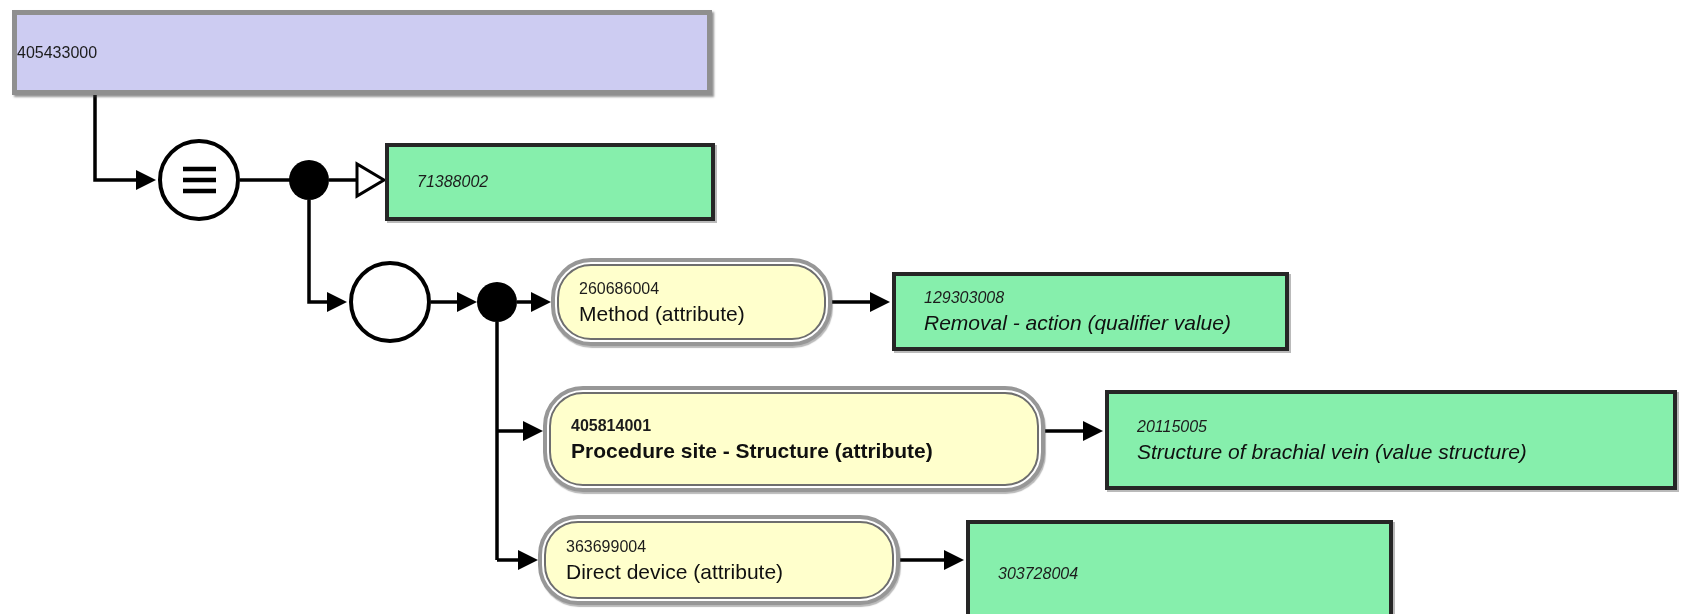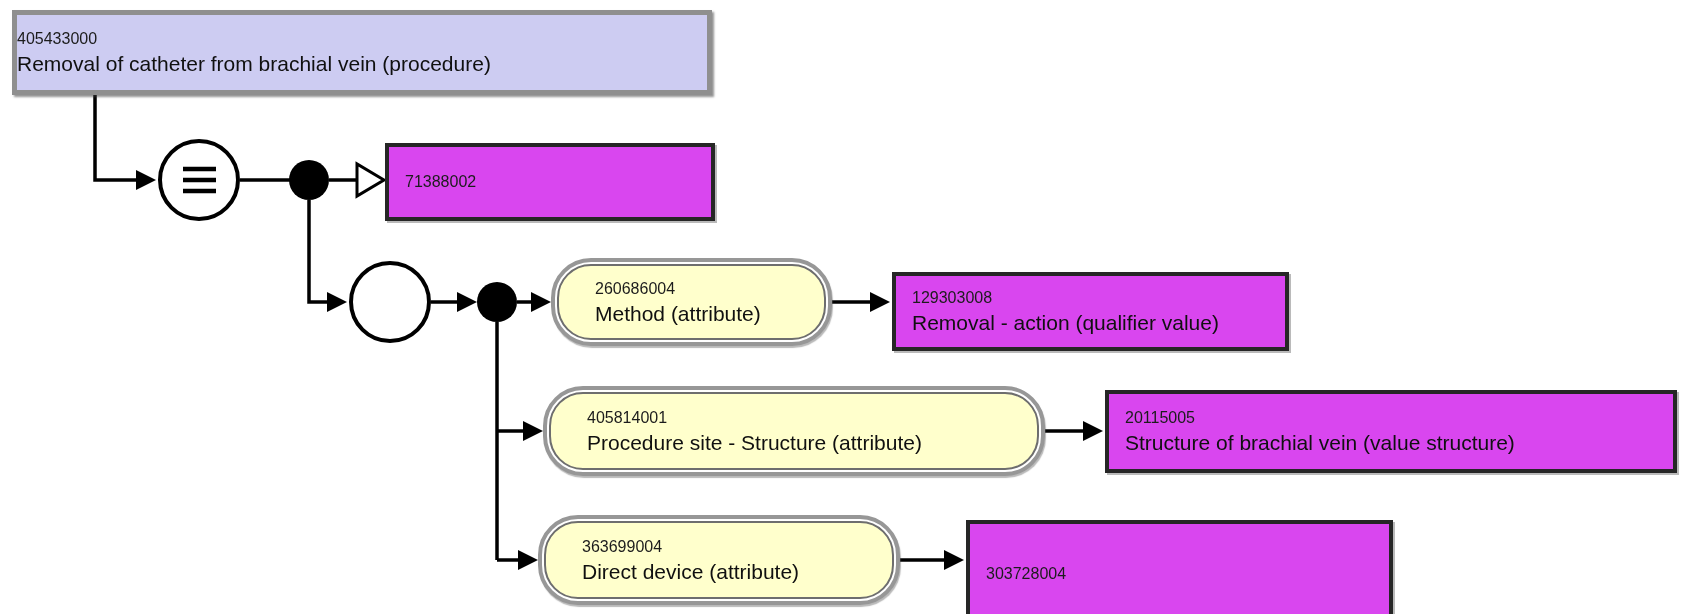--- a/index.html
+++ b/index.html
@@ -27,45 +27,46 @@
   }
   .sctid { font-size: 16px; line-height: 22px; color: #1c1c1c; }
   .term  { font-size: 21px; line-height: 27px; color: #101010; }
 
   .focus-node {
     background: #cdccf2;
     border: 5px solid #8f8f8f;
     box-shadow: 2px 2px 2px rgba(60,60,60,0.55);
   }
   .concept-node {
-    background: #d946ef;
+    background: #86efac;
     border: 4px solid #262626;
     box-shadow: 2px 2px 0 rgba(130,130,130,0.55);
-    padding-left: 16px;
+    padding-left: 28px;
+    font-style: italic;
   }
   .attr-outer {
     position: absolute;
     box-sizing: border-box;
     background: #ffffff;
     border: 4px solid #979797;
     border-radius: 40px;
     box-shadow: 1px 2px 1px rgba(100,100,100,0.45);
     padding: 2px;
   }
   .attr-inner {
     box-sizing: border-box;
     width: 100%;
     height: 100%;
     background: #ffffcc;
     border: 2px solid #6e6e6e;
     border-radius: 34px;
     display: flex;
     flex-direction: column;
     justify-content: center;
-    padding-left: 36px;
+    padding-left: 20px;
   }
 </style>
 </head>
 <body>
 
 <div class="canvas">
 
   <svg class="edges" viewBox="0 0 1688 614" xmlns="http://www.w3.org/2000/svg">
     <g stroke="#000000" stroke-width="3.5" fill="none">
 
@@ -119,47 +120,46 @@
 
     <polygon points="384,180 357,164 357,196" fill="#ffffff" stroke="#000000" stroke-width="3"></polygon>
 
     <circle cx="390" cy="302" r="39" fill="#ffffff" stroke="#000000" stroke-width="4"></circle>
 
     <circle cx="497" cy="302" r="20" fill="#000000"></circle>
   </svg>
 
   <div class="node focus-node" style="left:12px; top:10px; width:700px; height:85px;">
     <div class="sctid">405433000</div>
-    <div class="term">Removal of catheter from brachial vein (procedure)</div>
   </div>
 
   <div class="node concept-node" style="left:385px; top:143px; width:330px; height:78px;">
     <div class="sctid">71388002</div>
   </div>
 
   <div class="attr-outer" style="left:551px; top:258px; width:281px; height:88px;">
     <div class="attr-inner">
       <div class="sctid">260686004</div>
       <div class="term">Method (attribute)</div>
     </div>
   </div>
 
   <div class="node concept-node" style="left:892px; top:272px; width:397px; height:79px;">
     <div class="sctid">129303008</div>
     <div class="term">Removal - action (qualifier value)</div>
   </div>
 
-  <div class="attr-outer" style="left:543px; top:386px; width:502px; height:90px;">
+  <div class="attr-outer" style="left:543px; top:386px; width:502px; height:106px;font-weight:bold;">
     <div class="attr-inner">
       <div class="sctid">405814001</div>
       <div class="term">Procedure site - Structure (attribute)</div>
     </div>
   </div>
 
-  <div class="node concept-node" style="left:1105px; top:390px; width:572px; height:83px;">
+  <div class="node concept-node" style="left:1105px; top:390px; width:572px; height:100px;">
     <div class="sctid">20115005</div>
     <div class="term">Structure of brachial vein (value structure)</div>
   </div>
 
   <div class="attr-outer" style="left:538px; top:515px; width:362px; height:90px;">
     <div class="attr-inner">
       <div class="sctid">363699004</div>
       <div class="term">Direct device (attribute)</div>
     </div>
   </div>

